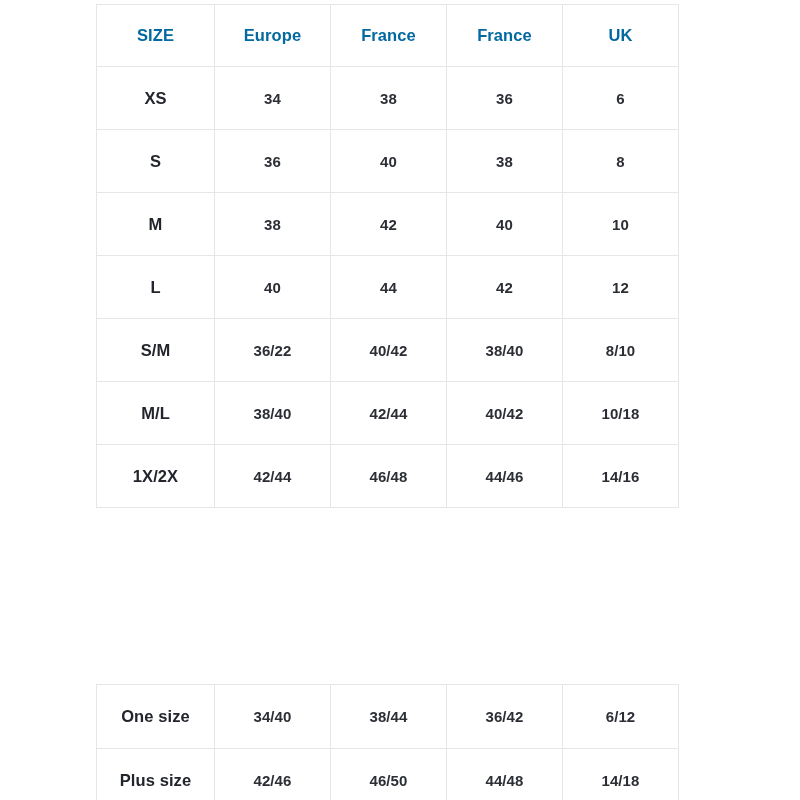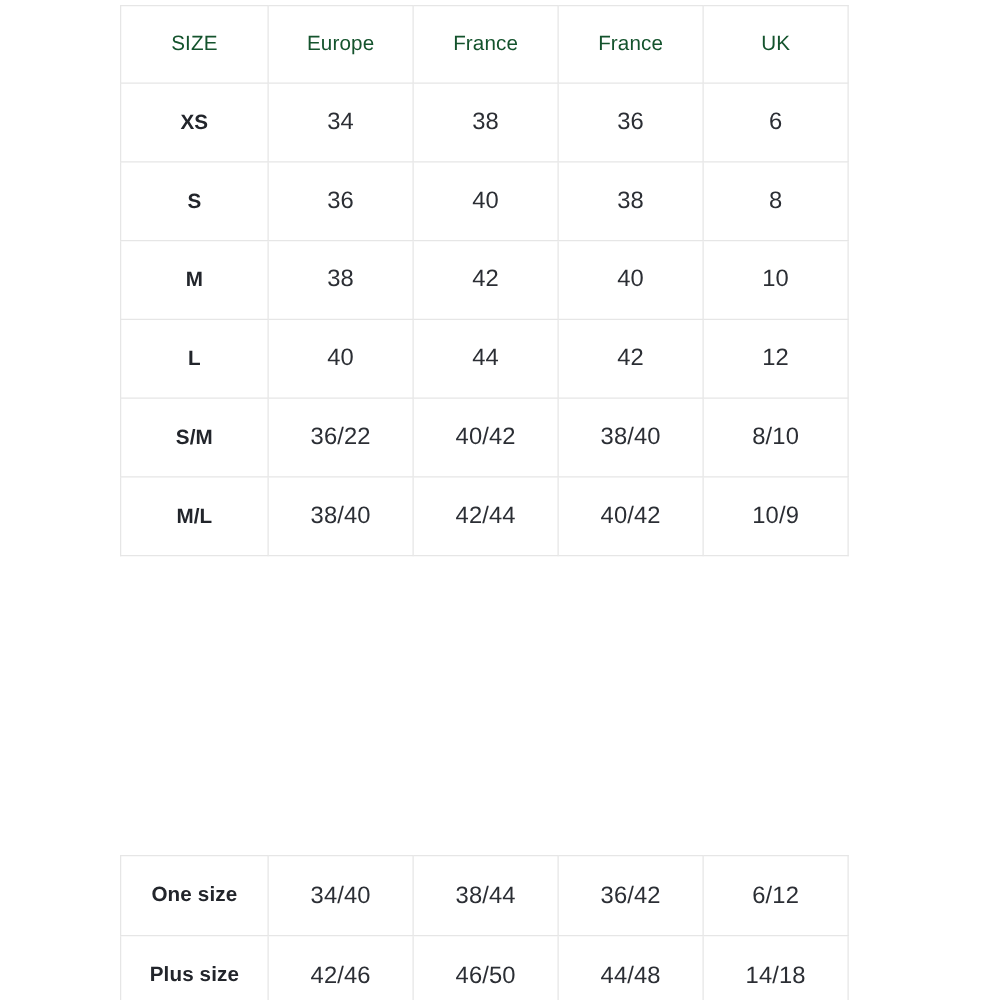--- a/index.html
+++ b/index.html
@@ -30,37 +30,37 @@
     width: 100%;
     border-collapse: collapse;
     table-layout: fixed;
   }
   table.size-table td,
   table.size-table th {
     border: 1px solid #e6e6e6;
     text-align: center;
     vertical-align: middle;
     color: #2b2e34;
-    font-size: 19px;
-    font-weight: 400;
+    font-size: 15px;
+    font-weight: 700;
     padding: 0;
     height: 63px;
     letter-spacing: 0.1px;
   }
   
   col.c0 { width: 118px; }
   col.c1 { width: 116px; }
   col.c2 { width: 116px; }
   col.c3 { width: 116px; }
   col.c4 { width: 116px; }
 
   table.size-table thead th {
-    font-weight: 400;
+    font-weight: 700;
     font-size: 16.5px;
-    color: #14532d;
+    color: #0369a1;
     height: 62px;
   }
   table.size-table tbody td.rowhead {
     font-weight: 700;
     color: #22252b;
     font-size: 16.5px;
   }
   #extra-table td.rowhead { font-size: 16.5px; }
   #extra-table td, #extra-table th { height: 64px; }
 </style>
@@ -121,21 +121,28 @@
           <td>36/22</td>
           <td>40/42</td>
           <td>38/40</td>
           <td>8/10</td>
         </tr>
         <tr>
           <td class="rowhead">M/L</td>
           <td>38/40</td>
           <td>42/44</td>
           <td>40/42</td>
-          <td>10/9</td>
+          <td>10/18</td>
+        </tr>
+        <tr>
+          <td class="rowhead">1X/2X</td>
+          <td>42/44</td>
+          <td>46/48</td>
+          <td>44/46</td>
+          <td>14/16</td>
         </tr>
       </tbody>
     </table>
   </div>
 
   <div class="table-wrap" id="extra-table-wrap">
     <table class="size-table" id="extra-table">
       <colgroup>
         <col class="c0">
           <col class="c1">

